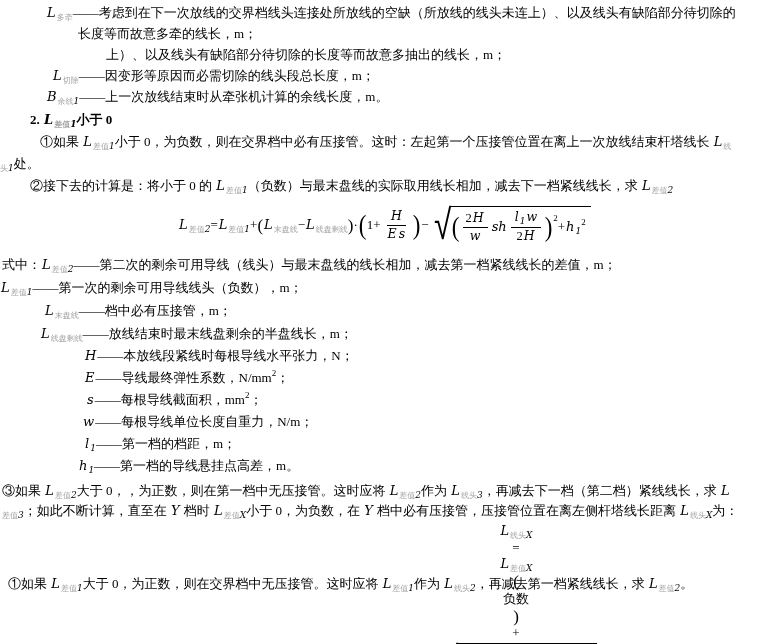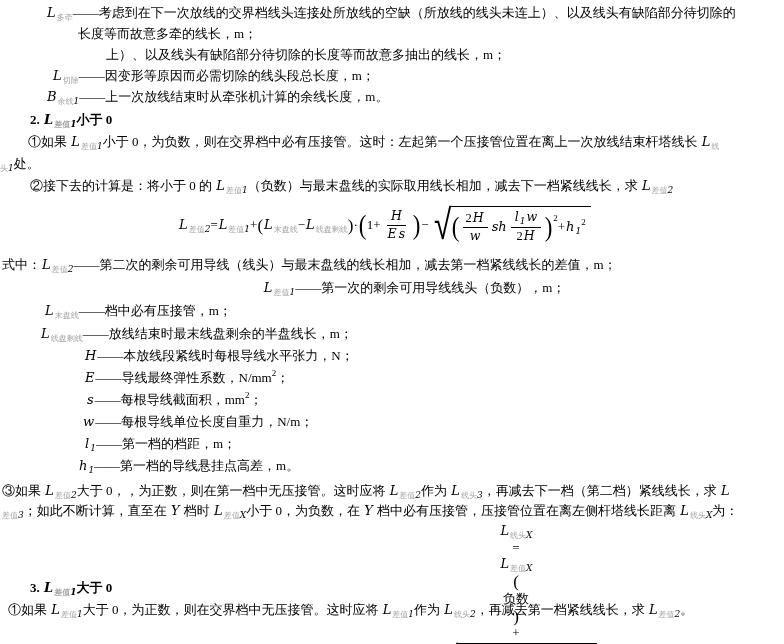--- a/index.html
+++ b/index.html
@@ -32,21 +32,21 @@
 </head>
 <body>
 
 <div id="doc">
     <div class="line" style="padding-left: 46px; height: 21px; line-height: 21px;"><span class="var"><i>L</i><sub><span class="scjk">多牵</span></sub></span><span>——考虑到在下一次放线的交界档线头连接处所放线的空缺（所放线的线头未连上）、以及线头有缺陷部分待切除的</span></div>
     <div class="line" style="padding-left: 78px; height: 21px; line-height: 21px;"><span>长度等而故意多牵的线长，m；</span></div>
     <div class="line" style="padding-left: 106px; height: 21px; line-height: 21px;"><span>上）、以及线头有缺陷部分待切除的长度等而故意多抽出的线长，m；</span></div>
     <div class="line" style="padding-left: 52px; height: 21px; line-height: 21px;"><span class="var"><i>L</i><sub><span class="scjk">切除</span></sub></span><span>——因变形等原因而必需切除的线头段总长度，m；</span></div>
     <div class="line" style="padding-left: 46px; height: 21px; line-height: 21px;"><span class="var"><i>B</i><sub><span class="scjk">余线</span><span class="snum">1</span></sub></span><span>——上一次放线结束时从牵张机计算的余线长度，m。</span></div>
     <div class="line bold" style="padding-left: 30px; margin-top: 2px;"><span>2. </span><span class="var"><i>L</i><sub><span class="scjk">差值</span><span class="snum">1</span></sub></span><span>小于 0</span></div>
-    <div class="line" style="padding-left: 28px;"><span>①如果 </span><span class="var"><i>L</i><sub><span class="scjk">差值</span><span class="snum">1</span></sub></span><span>小于 0，为负数，则在交界档中必有压接管。这时：左起第一个压接管位置在离上一次放线结束杆塔线长 </span><span class="var"><i>L</i><sub><span class="scjk">线</span></sub></span></div>
+    <div class="line" style="padding-left: 40px;"><span>①如果 </span><span class="var"><i>L</i><sub><span class="scjk">差值</span><span class="snum">1</span></sub></span><span>小于 0，为负数，则在交界档中必有压接管。这时：左起第一个压接管位置在离上一次放线结束杆塔线长 </span><span class="var"><i>L</i><sub><span class="scjk">线</span></sub></span></div>
     <div class="line" style="padding-left: 0px;"><sub><span class="scjk">头</span><span class="snum">1</span></sub><span>处。</span></div>
     <div class="line" style="padding-left: 30px;"><span>②接下去的计算是：将小于 0 的 </span><span class="var"><i>L</i><sub><span class="scjk">差值</span><span class="snum">1</span></sub></span><span>（负数）与最末盘线的实际取用线长相加，减去下一档紧线线长，求 </span><span class="var"><i>L</i><sub><span class="scjk">差值</span><span class="snum">2</span></sub></span></div>
     <div class="formula" style="padding-left: 178px; margin-top: 2px; height: 52px;">
       <span class="var"><i>L</i><sub><span class="scjk">差值</span><span class="snum">2</span></sub></span>
       <span> = </span>
       <span class="var"><i>L</i><sub><span class="scjk">差值</span><span class="snum">1</span></sub></span>
       <span> + </span>
       <span class="paren sz1">(</span>
       <span class="var"><i>L</i><sub><span class="scjk">末盘线</span></sub></span>
       <span> − </span>
@@ -75,21 +75,21 @@
             <span class="den"><span>2</span><span class="var"><i>H</i></span></span>
           </span>
           <span class="paren sz2">)</span>
           <sup>2</sup>
           <span> + </span>
           <span class="var"><i>h</i><sub><span class="snum">1</span></sub><sup>2</sup></span>
         </span>
       </span>
     </div>
     <div class="line" style="padding-left: 2px; margin-top: 2px; height: 23px; line-height: 23px;"><span>式中：</span><span class="var"><i>L</i><sub><span class="scjk">差值</span><span class="snum">2</span></sub></span><span>——第二次的剩余可用导线（线头）与最末盘线的线长相加，减去第一档紧线线长的差值，m；</span></div>
-    <div class="line" style="padding-left: 44px; height: 23px; line-height: 23px; text-align: center;"><span class="var"><i>L</i><sub><span class="scjk">差值</span><span class="snum">1</span></sub></span><span>——第一次的剩余可用导线线头（负数），m；</span></div>
+    <div class="line" style="height: 23px; line-height: 23px;"><span class="var"><i>L</i><sub><span class="scjk">差值</span><span class="snum">1</span></sub></span><span>——第一次的剩余可用导线线头（负数），m；</span></div>
     <div class="line" style="padding-left: 44px; height: 23px; line-height: 23px;"><span class="var"><i>L</i><sub><span class="scjk">末盘线</span></sub></span><span>——档中必有压接管，m；</span></div>
     <div class="line" style="padding-left: 40px; height: 23px; line-height: 23px;"><span class="var"><i>L</i><sub><span class="scjk">线盘剩线</span></sub></span><span>——放线结束时最末线盘剩余的半盘线长，m；</span></div>
     <div class="line" style="padding-left: 84px;"><span class="var"><i>H</i></span><span>——本放线段紧线时每根导线水平张力，N；</span></div>
     <div class="line" style="padding-left: 84px;"><span class="var"><i>E</i></span><span>——导线最终弹性系数，N/mm</span><sup>2</sup><span>；</span></div>
     <div class="line" style="padding-left: 86px;"><span class="var"><i>s</i></span><span>——每根导线截面积，mm</span><sup>2</sup><span>；</span></div>
     <div class="line" style="padding-left: 82px;"><span class="var"><i>w</i></span><span>——每根导线单位长度自重力，N/m；</span></div>
     <div class="line" style="padding-left: 84px;"><span class="var"><i>l</i><sub><span class="snum">1</span></sub></span><span>——第一档的档距，m；</span></div>
     <div class="line" style="padding-left: 78px;"><span class="var"><i>h</i><sub><span class="snum">1</span></sub></span><span>——第一档的导线悬挂点高差，m。</span></div>
     <div class="line" style="padding-left: 2px; margin-top: 4px; height: 20px; line-height: 20px;"><span>③如果 </span><span class="var"><i>L</i><sub><span class="scjk">差值</span><span class="snum">2</span></sub></span><span>大于 0，，为正数，则在第一档中无压接管。这时应将 </span><span class="var"><i>L</i><sub><span class="scjk">差值</span><span class="snum">2</span></sub></span><span>作为 </span><span class="var"><i>L</i><sub><span class="scjk">线头</span><span class="snum">3</span></sub></span><span>，再减去下一档（第二档）紧线线长，求 </span><span class="var"><i>L</i></span></div>
     <div class="line" style="padding-left: 2px; height: 20px; line-height: 20px;"><sub><span class="scjk">差值</span><span class="snum">3</span></sub><span>；如此不断计算，直至在 </span><span class="var"><i>Y</i></span><span> 档时 </span><span class="var"><i>L</i><sub><span class="scjk">差值</span><span class="snum">X</span></sub></span><span>小于 0，为负数，在 </span><span class="var"><i>Y</i></span><span> 档中必有压接管，压接管位置在离左侧杆塔线长距离 </span><span class="var"><i>L</i><sub><span class="scjk">线头</span><span class="snum">X</span></sub></span><span>为：</span></div>
@@ -114,15 +114,14 @@
             <span class="num"><span class="var"><i>l</i><sub><span class="snum">Y</span></sub></span><span class="var"><i>w</i></span></span>
             <span class="den"><span>2</span><span class="var"><i>H</i></span></span>
           </span>
           <span class="paren sz2">)</span>
           <sup>2</sup>
           <span> + </span>
           <span class="var"><i>h</i><sub><span class="snum">Y</span></sub><sup>2</sup></span>
         </span>
       </span>
     </div>
-    <div class="line bold" style="padding-left: 30px; margin-top: 4px;"><span>3. </span><span class="var"><i>L</i><sub><span class="scjk">差值</span><span class="snum">1</span></sub></span><span>大于 0</span></div>
     <div class="line" style="padding-left: 8px;"><span>①如果 </span><span class="var"><i>L</i><sub><span class="scjk">差值</span><span class="snum">1</span></sub></span><span>大于 0，为正数，则在交界档中无压接管。这时应将 </span><span class="var"><i>L</i><sub><span class="scjk">差值</span><span class="snum">1</span></sub></span><span>作为 </span><span class="var"><i>L</i><sub><span class="scjk">线头</span><span class="snum">2</span></sub></span><span>，再减去第一档紧线线长，求 </span><span class="var"><i>L</i><sub><span class="scjk">差值</span><span class="snum">2</span></sub></span><span>。</span></div>
   </div>
 
 </body></html>

